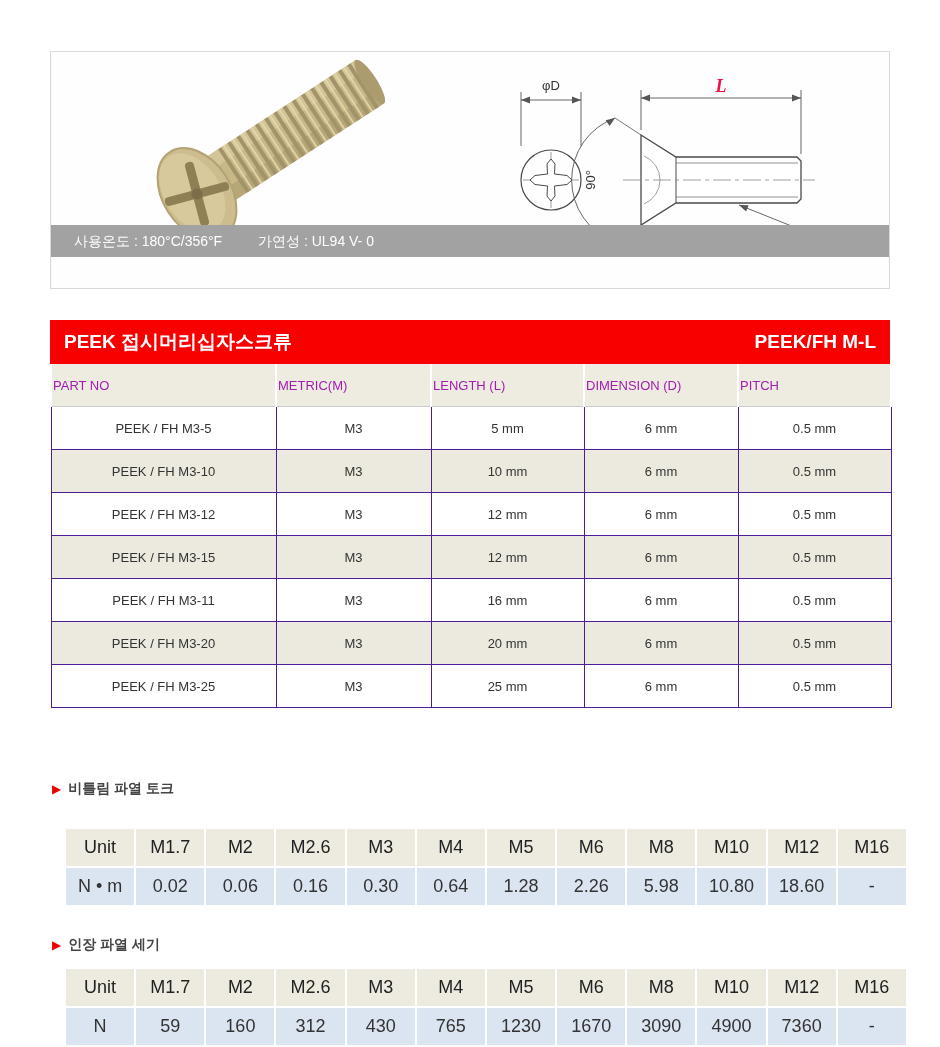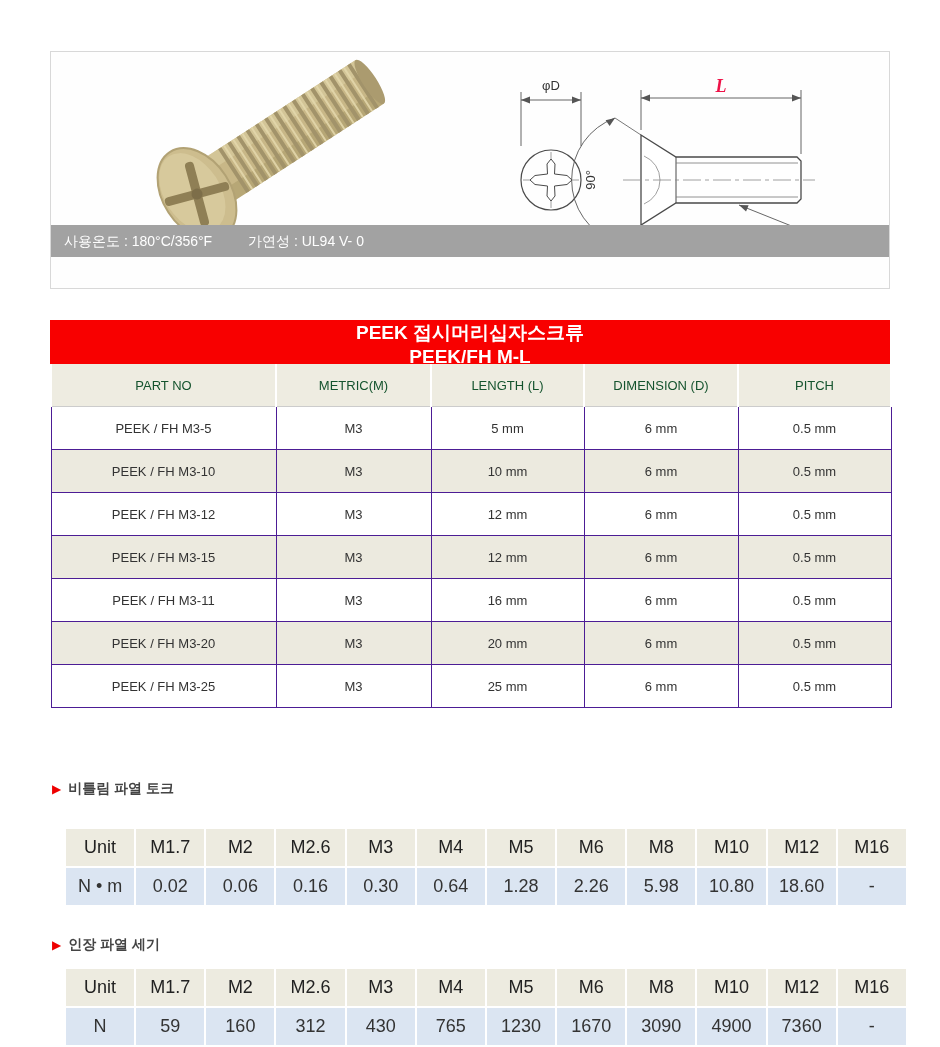--- a/index.html
+++ b/index.html
@@ -6,34 +6,34 @@
   .page{position:relative;width:940px;height:1047px;background:#fff;overflow:hidden;
         font-family:"Liberation Sans","DejaVu Sans",sans-serif;color:#333;margin-top:24px;}
 
   
   .product{position:absolute;left:50px;top:27px;width:840px;height:238px;
            box-sizing:border-box;border:1px solid #d8d8d8;background:#fefefe;}
   .photo-area{position:relative;width:100%;height:205px;overflow:hidden;}
   .screw-svg{position:absolute;left:28px;top:4px;}
   .diagram-svg{position:absolute;left:420px;top:8px;}
   .caption{position:absolute;left:0;right:0;bottom:0;height:32px;background:#a2a2a2;
-           color:#fff;font-size:14px;line-height:32px;padding-left:13px;}
+           color:#fff;font-size:14px;line-height:32px;padding-left:23px;}
   .caption span{margin-right:32px;}
 
   
   .titlebar{position:absolute;left:50px;top:296px;width:840px;height:44px;background:#f80000;
             color:#fff;display:flex;justify-content:space-between;align-items:center;
-            padding:0 14px;box-sizing:border-box;font-weight:bold;font-size:19px;flex-direction:column;}
+            padding:0 14px;box-sizing:border-box;font-weight:bold;font-size:19px;}
 
   
   .spec{position:absolute;left:50px;top:340px;width:840px;border-collapse:collapse;
         table-layout:fixed;font-size:13px;}
   .spec col.c1{width:225px}.spec col.c2{width:155px}.spec col.c3{width:153px}
   .spec col.c4{width:154px}.spec col.c5{width:153px}
-  .spec th{height:40px;background:#eeece1;font-weight:normal;color:#14532d;text-align:center;
+  .spec th{height:40px;background:#eeece1;font-weight:normal;color:#a21caf;text-align:left;
            border-left:2px solid #fff;border-right:2px solid #fff;border-bottom:1px solid #ccc;}
   .spec td{height:40px;text-align:center;border:1px solid #4c1d95;color:#333;background:#fff;}
   .spec tbody tr:nth-child(even) td{background:#eceadf;}
 
   
   .sec{position:absolute;left:52px;font-size:14px;color:#444;font-weight:bold;}
   .sec .tri{color:#ee0000;font-size:12px;margin-right:7px;}
 
   
   .mini{position:absolute;left:64px;width:844px;border-collapse:separate;border-spacing:2px;

